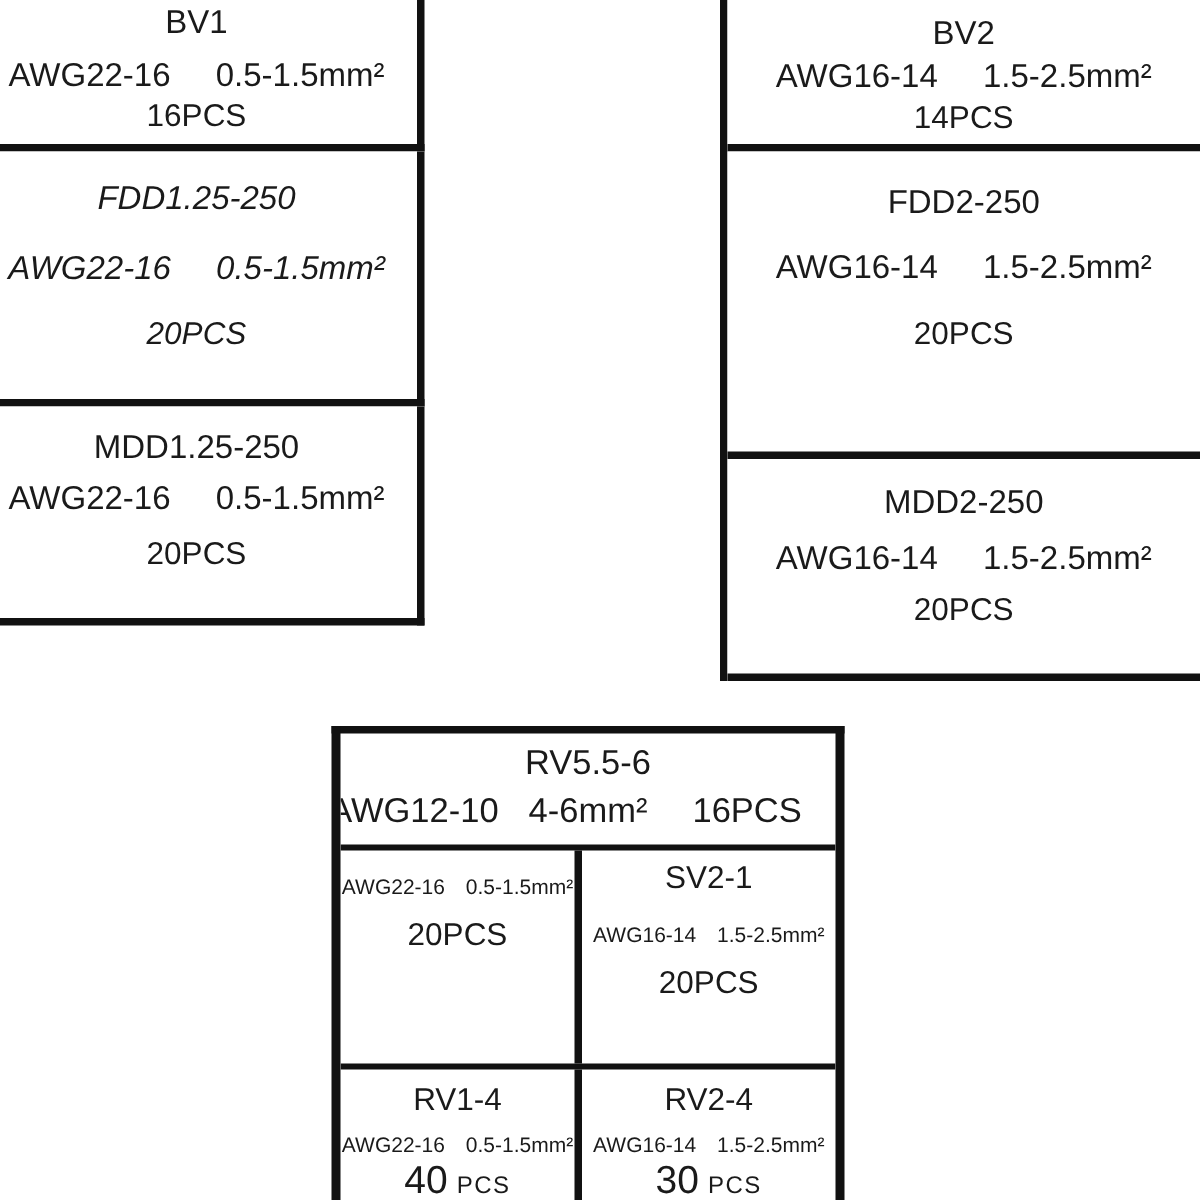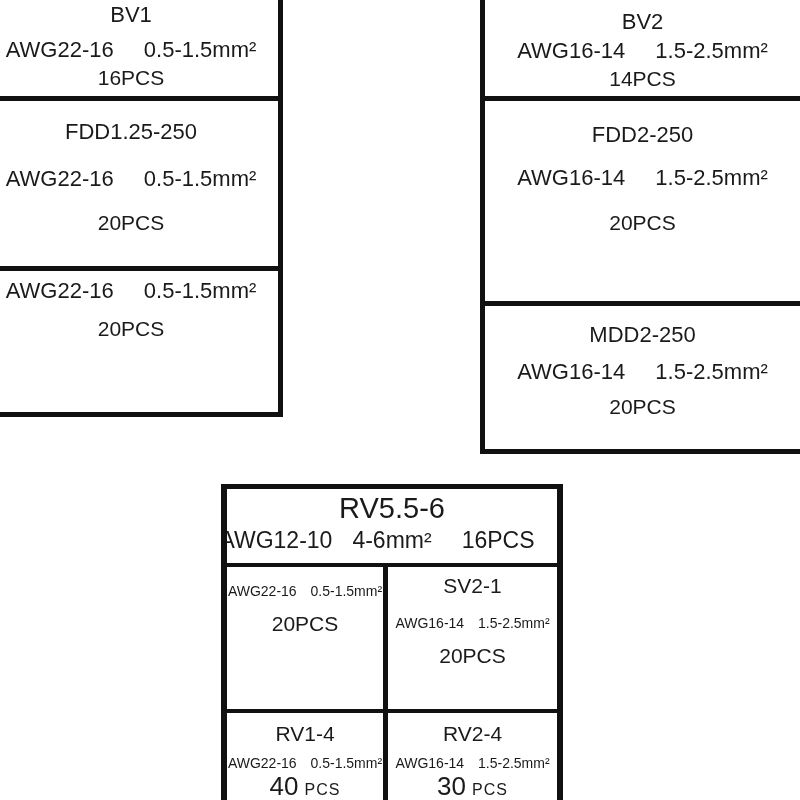--- a/index.html
+++ b/index.html
@@ -19,38 +19,38 @@
     border-bottom:5px solid #111;
     display:flex;flex-direction:column;align-items:center;
     text-align:center;overflow:hidden;background:#fff;
   }
   .left-col .spec-box{border-right:5px solid #111;padding-right:16px;}
   .box-title,.box-spec{font-size:22px;line-height:28px;white-space:nowrap;}
   .box-qty{font-size:21px;line-height:28px;}
   .box-spec .mm{margin-left:24px;}
 
   .lb1{height:101px;} .lb1 .box-title{margin-top:1px;} .lb1 .box-spec{margin-top:7px;} .lb1 .box-qty{margin-top:0;}
-  .lb2{height:170px;} .lb2 .box-title{margin-top:17px;} .lb2 .box-spec{margin-top:19px;} .lb2 .box-qty{margin-top:16px;}
+  .lb2{height:170px;font-style:italic;} .lb2 .box-title{margin-top:17px;} .lb2 .box-spec{margin-top:19px;} .lb2 .box-qty{margin-top:16px;}
   .lb3{height:146px;} .lb3 .box-title{margin-top:13px;} .lb3 .box-spec{margin-top:6px;}  .lb3 .box-qty{margin-top:10px;}
 
   .rb1{height:101px;} .rb1 .box-title{margin-top:8px;}  .rb1 .box-spec{margin-top:1px;}  .rb1 .box-qty{margin-top:0;}
   .rb2{height:205px;} .rb2 .box-title{margin-top:20px;} .rb2 .box-spec{margin-top:15px;} .rb2 .box-qty{margin-top:17px;}
   .rb3{height:148px;} .rb3 .box-title{margin-top:15px;} .rb3 .box-spec{margin-top:9px;}  .rb3 .box-qty{margin-top:7px;}
 
   
   .btable{
     position:absolute;left:221px;top:484px;width:342px;height:316px;
     border:6px solid #111;border-top-width:5px;border-bottom:none;
     box-sizing:border-box;background:#fff;overflow:hidden;
   }
   .bt-header{
     height:78px;border-bottom:4px solid #111;box-sizing:border-box;
     display:flex;flex-direction:column;align-items:center;text-align:center;overflow:hidden;
   }
-  .bt-title{font-size:29px;line-height:28px;margin-top:5px;}
+  .bt-title{font-size:23px;line-height:28px;margin-top:5px;}
   .bt-spec{display:flex;justify-content:center;align-items:baseline;
     font-size:23px;line-height:28px;margin-top:4px;padding-right:30px;white-space:nowrap;}
   .bt-spec .mm2{margin-left:20px;}
   .bt-spec .hqty{margin-left:30px;}
 
   .bt-row{display:flex;box-sizing:border-box;}
   .bt-row-sv{height:146px;border-bottom:4px solid #111;}
   .bt-row-rv{height:88px;}
   .bt-cell{box-sizing:border-box;text-align:center;overflow:hidden;}
   .bt-cell.first{width:161px;border-right:5px solid #111;}
@@ -85,20 +85,21 @@
     </section>
     <section class="spec-box lb2">
       <div class="box-title">FDD1.25-250</div>
       <div class="box-spec">
         <span>AWG22-16</span>
         <span class="mm">0.5-1.5mm²</span>
       </div>
       <div class="box-qty">20PCS</div>
     </section>
     <section class="spec-box lb3">
+      <div class="box-title">MDD1.25-250</div>
       <div class="box-spec">
         <span>AWG22-16</span>
         <span class="mm">0.5-1.5mm²</span>
       </div>
       <div class="box-qty">20PCS</div>
     </section>
   </div>
 
   <div class="col right-col">
     <section class="spec-box rb1">

